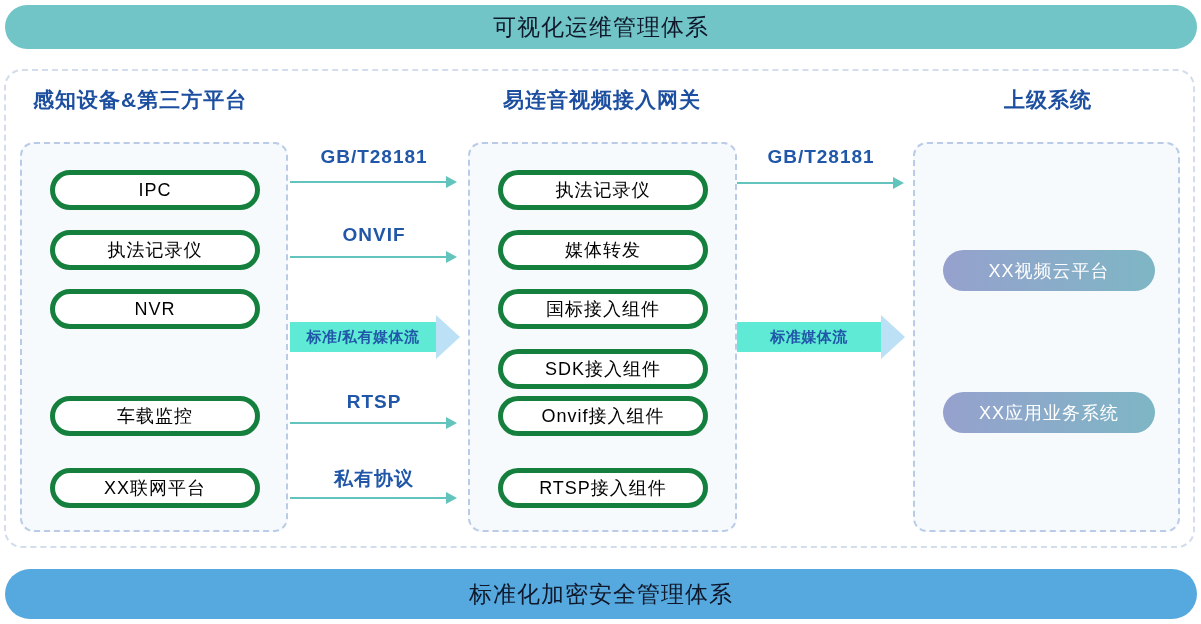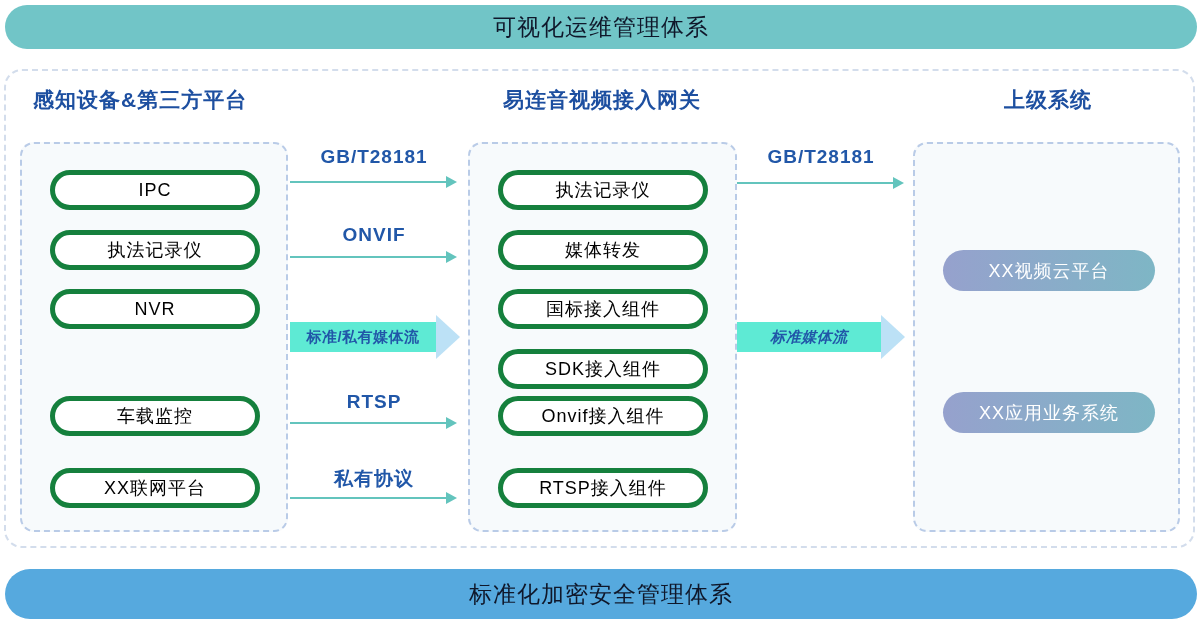--- a/index.html
+++ b/index.html
@@ -108,21 +108,21 @@
   <div class="flow-label" style="left:290px;top:391px;">RTSP</div>
   <div class="thin-arrow" style="left:290px;top:422px;width:156px;"></div>
 
   <div class="flow-label" style="left:290px;top:466px;">私有协议</div>
   <div class="thin-arrow" style="left:290px;top:497px;width:156px;"></div>
 
   <div class="flow-label" style="left:737px;top:146px;">GB/T28181</div>
   <div class="thin-arrow" style="left:737px;top:182px;width:156px;"></div>
 
   <div class="big-arrow" style="left:737px;top:315px;width:168px;">
-    <div class="band" style="width:144px;font-style:italic;">标准媒体流</div>
+    <div class="band" style="width:144px;">标准媒体流</div>
     <div class="head" style="left:144px;"></div>
   </div>
 
   <div class="banner bottom">
     <span>标准化加密安全管理体系</span>
   </div>
 
 </div>
 
 </body></html>

